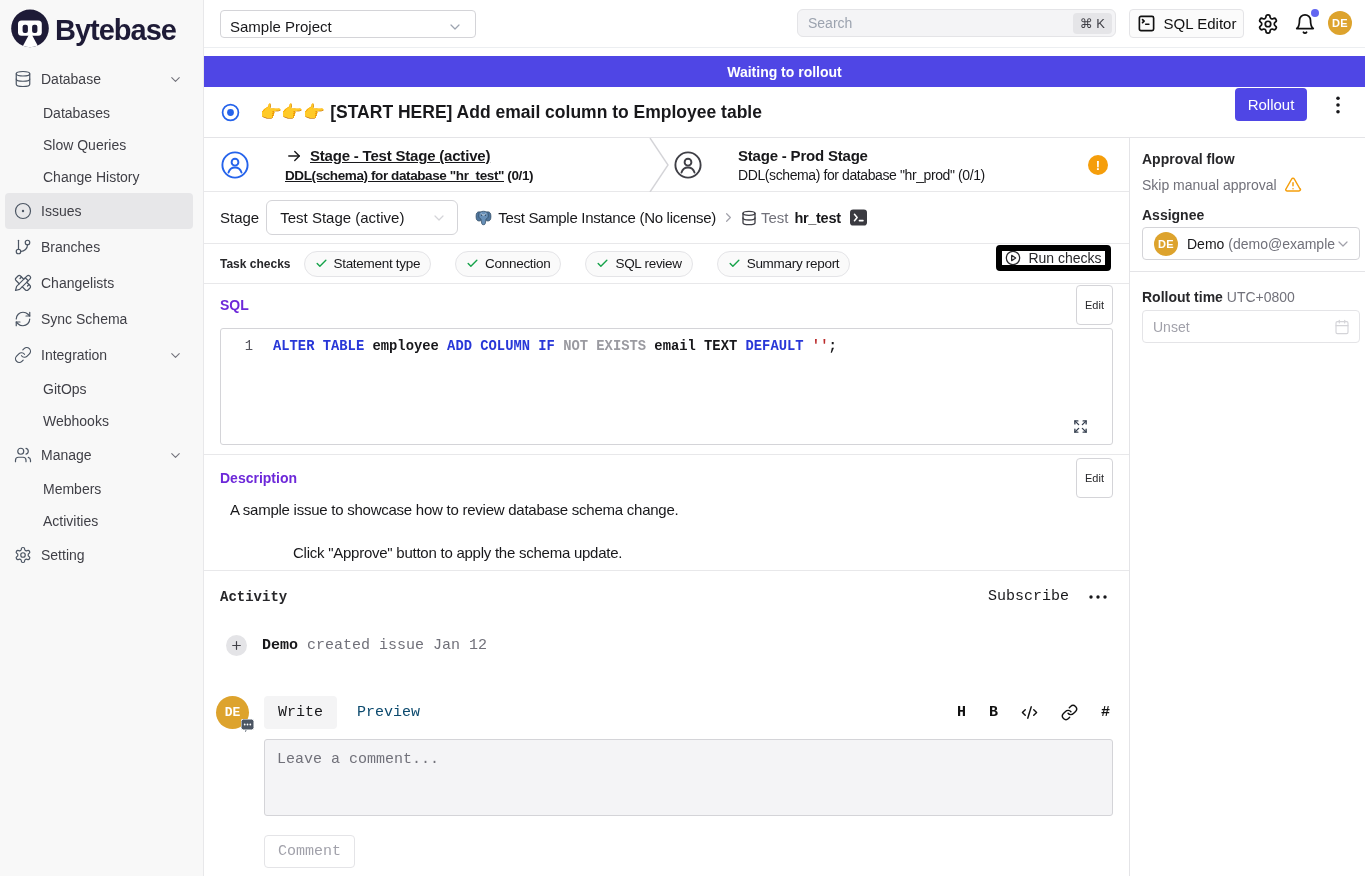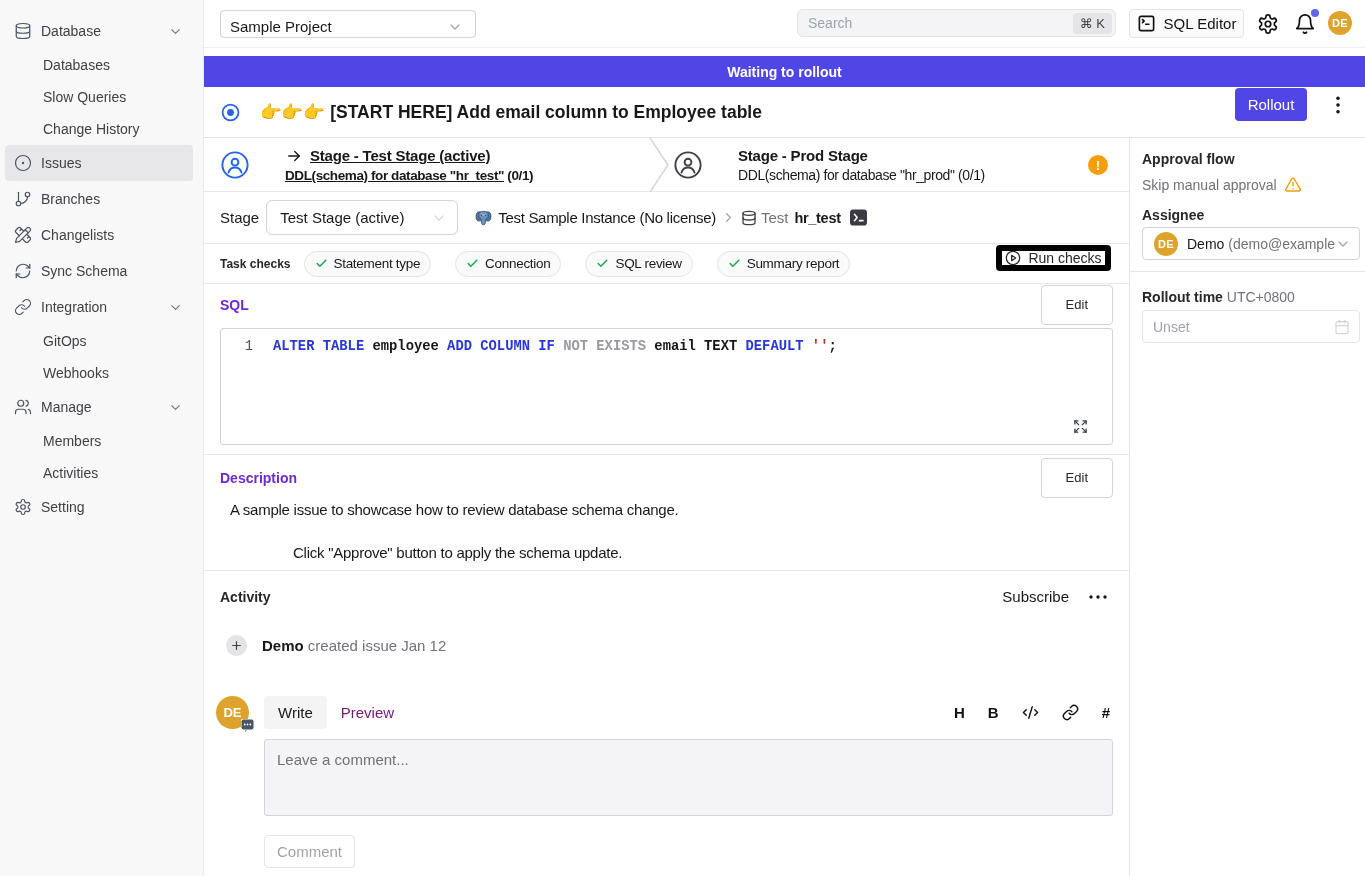--- a/index.html
+++ b/index.html
@@ -59,63 +59,80 @@
 .ssel .chev { margin-left:auto; color:#d4d4d8; }
 
 .tchecks { height:40px; flex:0 0 40px; display:flex; align-items:center; border-bottom:1px solid #e8e8ea; padding-left:16px; }
 .tchecks .tlabel { font-weight:600; font-size:12px; color:#27272a; margin-right:13px; }
 .pill { height:26px; display:flex; align-items:center; gap:6px; background:#fafafa; border:1px solid #e4e4e7; border-radius:13px; padding:0 10px; margin-right:24px; font-size:13.5px; letter-spacing:-0.3px; color:#18181b; }
 .runbtn { position:absolute; left:996px; top:245px; width:115px; height:26px; border:6px solid #000000; border-radius:4px; background:#fff; display:flex; align-items:center; justify-content:center; gap:7px; font-size:14px; color:#27272a; }
 
 .sqlsec { padding:9px 16px 0 16px; }
 .sechead { display:flex; align-items:center; height:23px; }
 .sechead .h { font-weight:600; font-size:14px; color:#6d28d9; }
-.editbtn { margin-left:auto; height:40px; border:1px solid #d4d4d8; border-radius:4px; background:#fff; display:flex; align-items:center; padding:0 24px; font-size:13px; color:#27272a; }
+.editbtn { margin-left:auto; height:40px; border:1px solid #d4d4d8; border-radius:4px; background:#fff; display:flex; align-items:center; padding:0 8px; font-size:11px; color:#27272a; }
 .codebox { margin-top:12px; border:1px solid #d4d4d8; border-radius:3px; height:117px; position:relative; font-family:"Liberation Mono", monospace; font-size:13.82px; font-weight:700; }
 .codeline { display:flex; padding-top:9px; }
 .lno { width:52px; text-align:right; color:#52525b; padding-right:20px; font-weight:400; }
 .expand { position:absolute; right:24px; bottom:10px; color:#374151; }
 
 .descsec { margin-top:9px; border-top:1px solid #e8e8ea; padding:11px 16px 9px 16px; }
 .descsec p { font-size:15px; color:#18181b; letter-spacing:-0.25px; }
 
-.actsec { border-top:1px solid #e8e8ea; padding:14px 16px 0 16px; }
+.actsec { border-top:1px solid #e8e8ea; padding:14px 16px 0 16px;font-family:Liberation Mono, monospace; }
 .acthead { display:flex; align-items:center; height:23px; }
 .acthead .h { font-weight:600; font-size:14px; color:#27272a; }
 .subscribe { margin-left:auto; font-size:15px; color:#18181b; margin-right:19px; }
 .hdots { color:#18181b; margin-right:5px; }
 .actitem { display:flex; align-items:center; margin-top:27px; }
 .pluscirc { width:21px; height:21px; border-radius:50%; background:#e4e4e7; color:#3f3f46; display:flex; align-items:center; justify-content:center; margin-left:6px; }
 .actitem .txt { margin-left:15px; font-size:15px; color:#71717a; }
 .actitem .txt b { color:#18181b; font-weight:700; }
 
 .cedit { display:flex; margin-top:40px; margin-left:-16px; padding:0 0 0 12px; }
 .cavatar { width:33px; height:33px; border-radius:50%; background:#dda32d; color:#fff; font-size:13px; font-weight:700; display:flex; align-items:center; justify-content:center; position:relative; flex:0 0 33px; }
 .cbub { position:absolute; right:-5px; bottom:-3px; }
 .cbody { flex:1; margin-left:15px; }
 .ctabs { display:flex; align-items:center; height:33px; }
 .wtab { background:#f4f4f5; border-radius:4px; height:33px; display:flex; align-items:center; padding:0 14px; font-size:15px; color:#18181b; }
-.ptab { margin-left:14px; font-size:15px; color:#701a75; }
+.ptab { margin-left:20px; font-size:15px; color:#0c4a6e; }
 .cicons { margin-left:auto; margin-right:3px; display:flex; align-items:center; color:#111; }
 .cicons .ci:first-child { margin-left:0; } .cicons .ci { margin-left:23px; font-size:15px; font-weight:700; display:flex; align-items:center; }
 .ta { margin-top:10px; height:77px; background:#f4f4f6; border:1px solid #d4d4d8; border-radius:3px; padding:11px 12px; color:#71717a; font-size:15px; }
 .cbtn { margin-top:19px; width:91px; height:33px; border:1px solid #e4e4e7; border-radius:4px; background:#fff; color:#a1a1aa; font-size:15px; display:flex; align-items:center; justify-content:center; }
 
 .rp-h { font-weight:600; font-size:14px; color:#27272a; }
 .rp-sub { margin-top:9px; color:#71717a; font-size:14px; display:flex; align-items:center; gap:7px; }
 .rp-sel { margin-top:4px; height:33px; border:1px solid #d4d4d8; border-radius:4px; background:#fff; display:flex; align-items:center; padding:0 8px 0 11px; }
 .rp-sel .nm { margin-left:9px; font-size:14px; color:#18181b; white-space:nowrap; overflow:hidden; flex:1; }
 .rp-sel .nm span { color:#71717a; }
 .rp-div { border-top:1px solid #e4e4e7; margin:11px -12px 0 -12px; }
 .rp-inp { margin-top:5px; height:33px; border:1px solid #e4e4e7; border-radius:4px; background:#fff; display:flex; align-items:center; padding:0 9px 0 10px; color:#a1a1aa; font-size:14px; }
 </style>
 </head>
 <body>
 <div class="app">
   <aside>
+    <div class="logo">
+        <svg width="180" height="42" viewBox="0 0 180 42" style="margin-top:12px">
+<defs>
+            <clipPath id="lc">
+              <circle cx="20" cy="19.4" r="18.8"></circle>
+            </clipPath>
+          </defs>
+<circle cx="20" cy="19.4" r="18.8" fill="#1e1b37"></circle>
+<g clip-path="url(#lc)">
+<path d="M20.4 23 L29.5 40 Q20.4 44.5 11.3 40 Z" fill="#fff"></path>
+<rect x="8" y="11.4" width="23.8" height="15.4" rx="3.6" fill="#fff"></rect>
+<rect x="12.6" y="15.8" width="5.3" height="8.2" rx="2" fill="#1e1b37"></rect>
+<rect x="22.1" y="15.8" width="5.3" height="8.2" rx="2" fill="#1e1b37"></rect>
+</g>
+<text x="45" y="30.5" font-family="Liberation Sans, sans-serif" font-size="29" font-weight="800" fill="#1e1b37" letter-spacing="-1">Bytebase</text>
+</svg>
+      </div>
     <nav>
       <div class="nav-item">
           <span class="ic">
             <svg width="18" height="18" viewBox="0 0 24 24" fill="none" stroke="currentColor" stroke-width="1.6" stroke-linecap="round" stroke-linejoin="round">
               <ellipse cx="12" cy="5" rx="9" ry="3"></ellipse>
               <path d="M3 5v14a9 3 0 0 0 18 0V5"></path>
               <path d="M3 12a9 3 0 0 0 18 0"></path>
             </svg>
           </span>
           <span class="lbl">Database</span>

